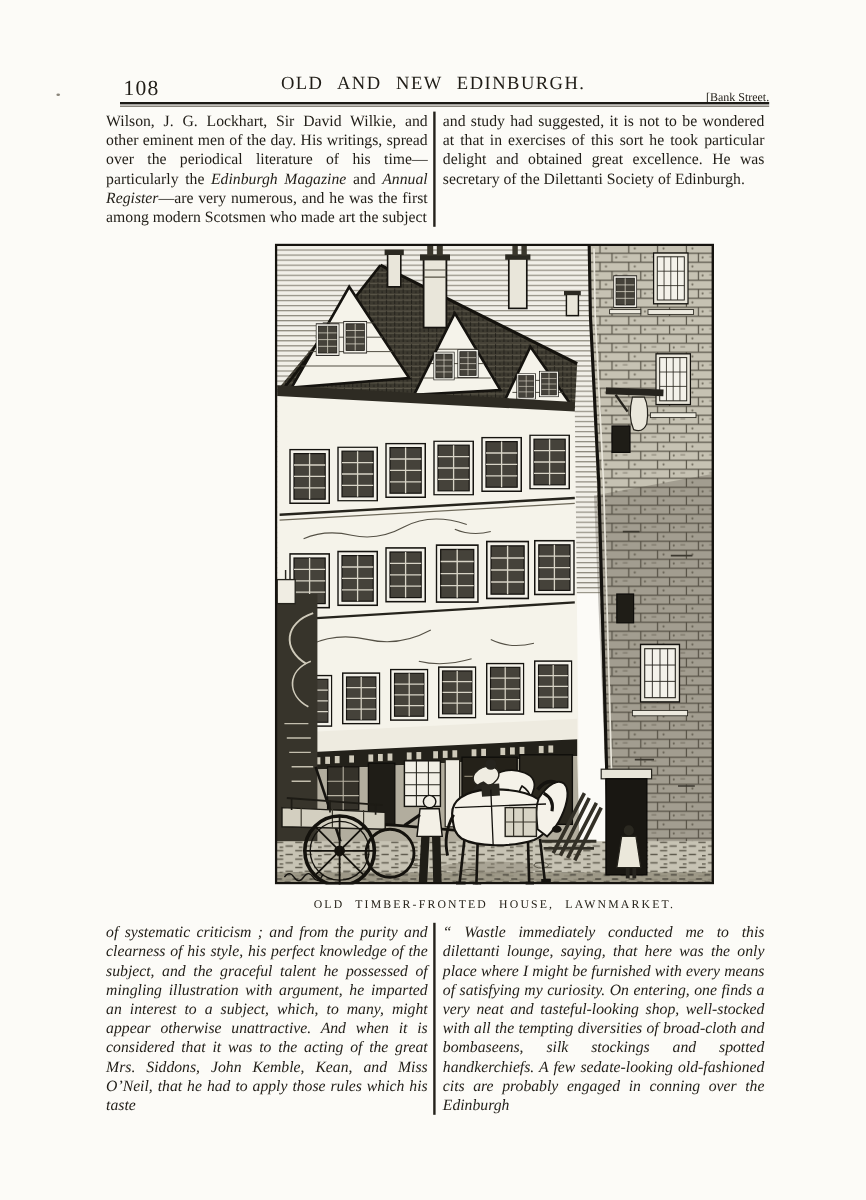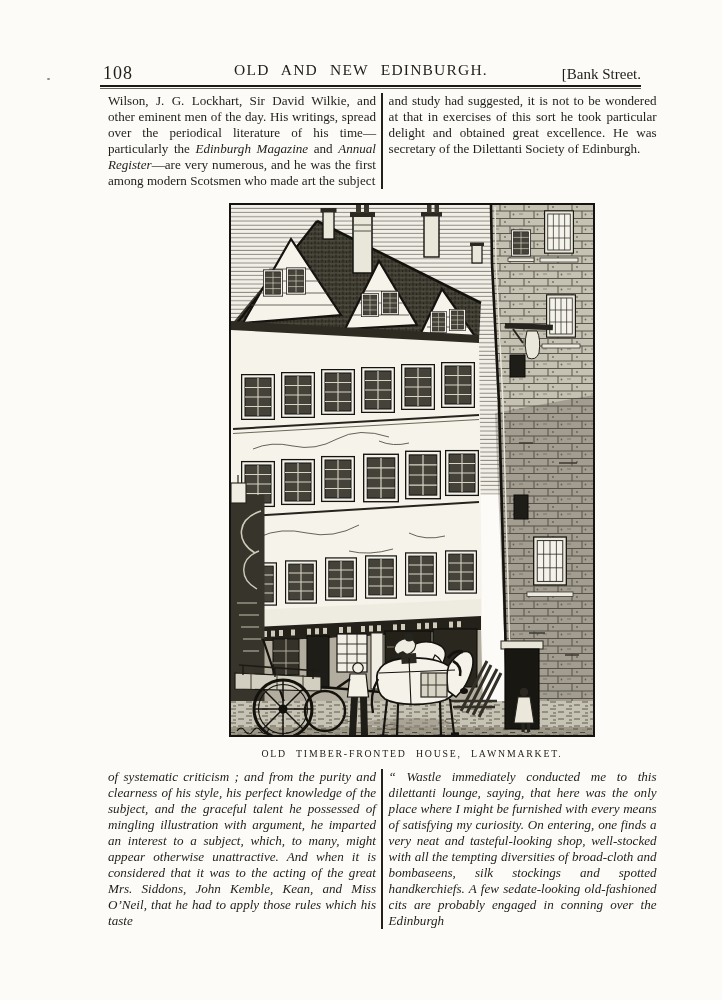--- a/index.html
+++ b/index.html
@@ -9,25 +9,25 @@
     font-family:"Liberation Serif","DejaVu Serif",serif;
     color:#201d17;
     position:relative;
     overflow:hidden;
   }
   .page{position:absolute;inset:0;background:#fcfbf7;}
   
   .hdr-num{position:absolute;left:103px;top:63px;font-size:18px;letter-spacing:1px;}
   .hdr-title{position:absolute;left:0;top:61px;width:722px;text-align:center;
     font-size:15.5px;letter-spacing:1.2px;word-spacing:7px;}
-  .hdr-note{position:absolute;right:81px;top:66px;font-size:15px;}
+  .hdr-note{position:absolute;right:81px;top:76px;font-size:10px;}
   .hdr-rule{position:absolute;left:100px;top:85px;width:541px;height:2.4px;background:#1c1a15;}
   .hdr-rule:after{content:"";position:absolute;left:0;top:3px;width:541px;height:0.8px;background:#6b665c;}
   
-  .cols{position:absolute;left:108px;width:549px;display:flex;align-items:stretch;}
+  .cols{position:absolute;left:88px;width:549px;display:flex;align-items:stretch;justify-content:flex-end;}
   .cols.top{top:93px;}
   .cols.bottom{top:769px;font-style:italic;}
   .textcol{width:268px;font-size:13.1px;line-height:15.95px;text-align:justify;
     text-justify:inter-word;margin:0;}
   .textcol p{margin:0;}
   .textcol p.indent{text-indent:15px;}
   .coldiv{width:1.6px;background:#24211b;margin-left:5px;margin-right:6px;}
   
   figure{position:absolute;left:187px;top:203px;width:366px;margin:0;padding-left:42px;}
   figcaption{margin-top:7px;text-align:center;font-size:9.8px;letter-spacing:1.8px;

